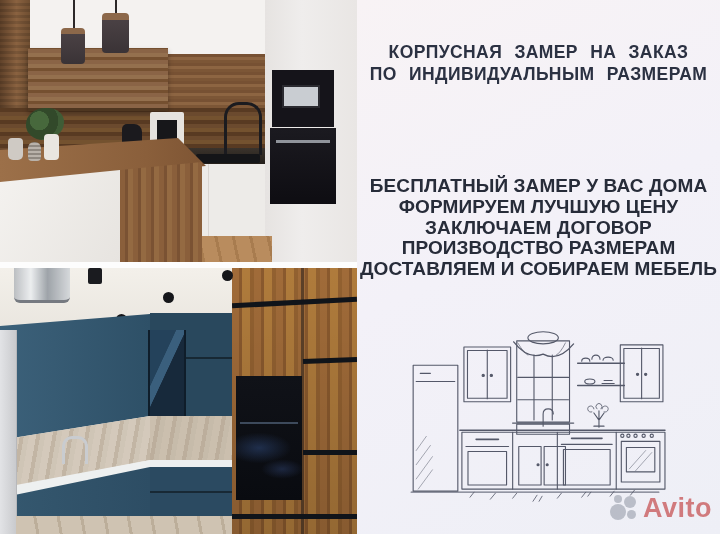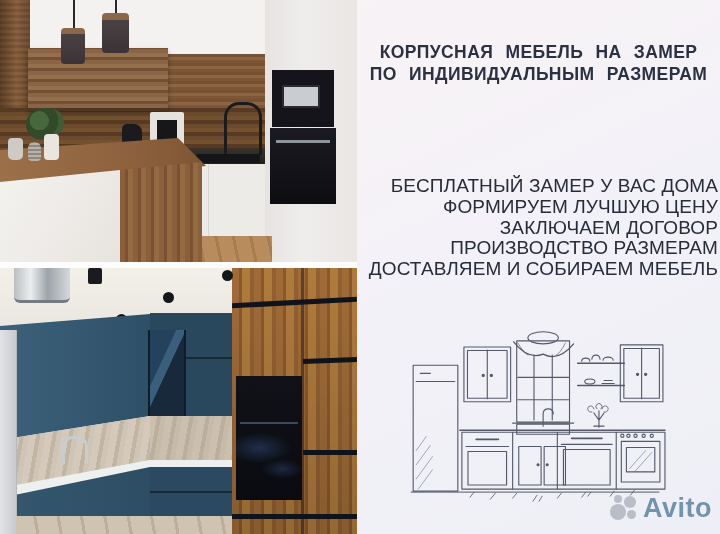--- a/index.html
+++ b/index.html
@@ -8,34 +8,34 @@
   .abs{position:absolute;}
 
   
   .panel{left:357px;top:0;width:363px;height:534px;
          background:linear-gradient(155deg,#f8f3f5 0%,#f3f1f8 45%,#eeeff6 100%);}
   .headline{top:42px;left:4px;right:4px;text-align:center;color:#2b3142;
             font-size:17.5px;font-weight:bold;letter-spacing:.4px;word-spacing:7px;line-height:21.5px;}
   .subtitle{top:110px;left:0;right:0;text-align:center;color:#4a2de0;font-size:30px;
             font-weight:bold;letter-spacing:.3px;text-shadow:0 0 7px rgba(96,64,245,.35);}
   .subtitle .qmark{color:#2a1f8e;text-shadow:0 0 5px rgba(70,40,200,.5);}
-  .steps{top:176px;left:2px;right:2px;text-align:right;color:#272c39;
-         font-size:19px;line-height:20.8px;letter-spacing:.1px;}
+  .steps{top:176px;left:2px;right:2px;text-align:center;color:#272c39;
+         font-size:19px;line-height:20.8px;letter-spacing:.1px;font-weight:bold;}
   .sketch{left:46px;top:328px;width:264px;height:176px;}
   .sketch svg{width:100%;height:100%;}
 
   
   .watermark{left:610px;top:493px;display:flex;align-items:center;opacity:.55;}
   .wm-dots{position:relative;width:30px;height:27px;margin-right:3px;}
   .wm-dots i{position:absolute;border-radius:50%;background:#8f96a3;display:block;}
   .wm-d1{width:8px;height:8px;left:4px;top:0;}
   .wm-d2{width:16px;height:16px;left:0;top:9px;}
   .wm-d3{width:12px;height:12px;left:14px;top:1px;}
   .wm-d4{width:9px;height:9px;left:17px;top:15px;}
-  .wm-text{color:#0c4a6e;font-size:27px;font-weight:bold;letter-spacing:.5px;}
+  .wm-text{color:#b91c1c;font-size:27px;font-weight:bold;letter-spacing:.5px;}
 
   
   .ph-top{left:0;top:0;width:357px;height:262px;background:#efedeb;overflow:hidden;}
   .pt-ceiling{left:0;top:0;width:357px;height:54px;background:linear-gradient(180deg,#f6f4f2,#efede9);}
   .pt-wall-right{left:265px;top:0;width:92px;height:262px;background:linear-gradient(90deg,#e6e3e1,#efedec 40%,#e9e6e4);}
   .pt-upper-cab{left:30px;top:0;width:235px;height:54px;background:#f4f2f0;border-bottom:1px solid #d9d5d1;}
   .pt-wood-left{left:0;top:0;width:30px;height:168px;
     background:linear-gradient(90deg,#5f4129,#8a6240 55%,#6f4e31),
                repeating-linear-gradient(0deg,rgba(0,0,0,.12) 0 3px,rgba(255,255,255,.06) 3px 6px);
     background-blend-mode:multiply;}
@@ -212,21 +212,21 @@
     <div class="abs pb-counter-left"></div>
     <div class="abs pb-counter-face"></div>
     <div class="abs pb-base-left"></div>
     <div class="abs pb-base-face"></div>
     <div class="abs pb-fridge"></div>
     <div class="abs pb-floor"></div>
   </div>
 
   <div class="abs panel">
     <div class="abs headline">
-      <div>КОРПУСНАЯ МЕБЕЛЬ НА ЗАМЕР</div>
+      <div>КОРПУСНАЯ ЗАМЕР НА ЗАКАЗ</div>
       <div>ПО ИНДИВИДУАЛЬНЫМ РАЗМЕРАМ</div>
     </div>
 
 
     <div class="abs steps">
       <div>БЕСПЛАТНЫЙ ЗАМЕР У ВАС ДОМА</div>
       <div>ФОРМИРУЕМ ЛУЧШУЮ ЦЕНУ</div>
       <div>ЗАКЛЮЧАЕМ ДОГОВОР</div>
       <div>ПРОИЗВОДСТВО РАЗМЕРАМ</div>
       <div>ДОСТАВЛЯЕМ И СОБИРАЕМ МЕБЕЛЬ</div>

